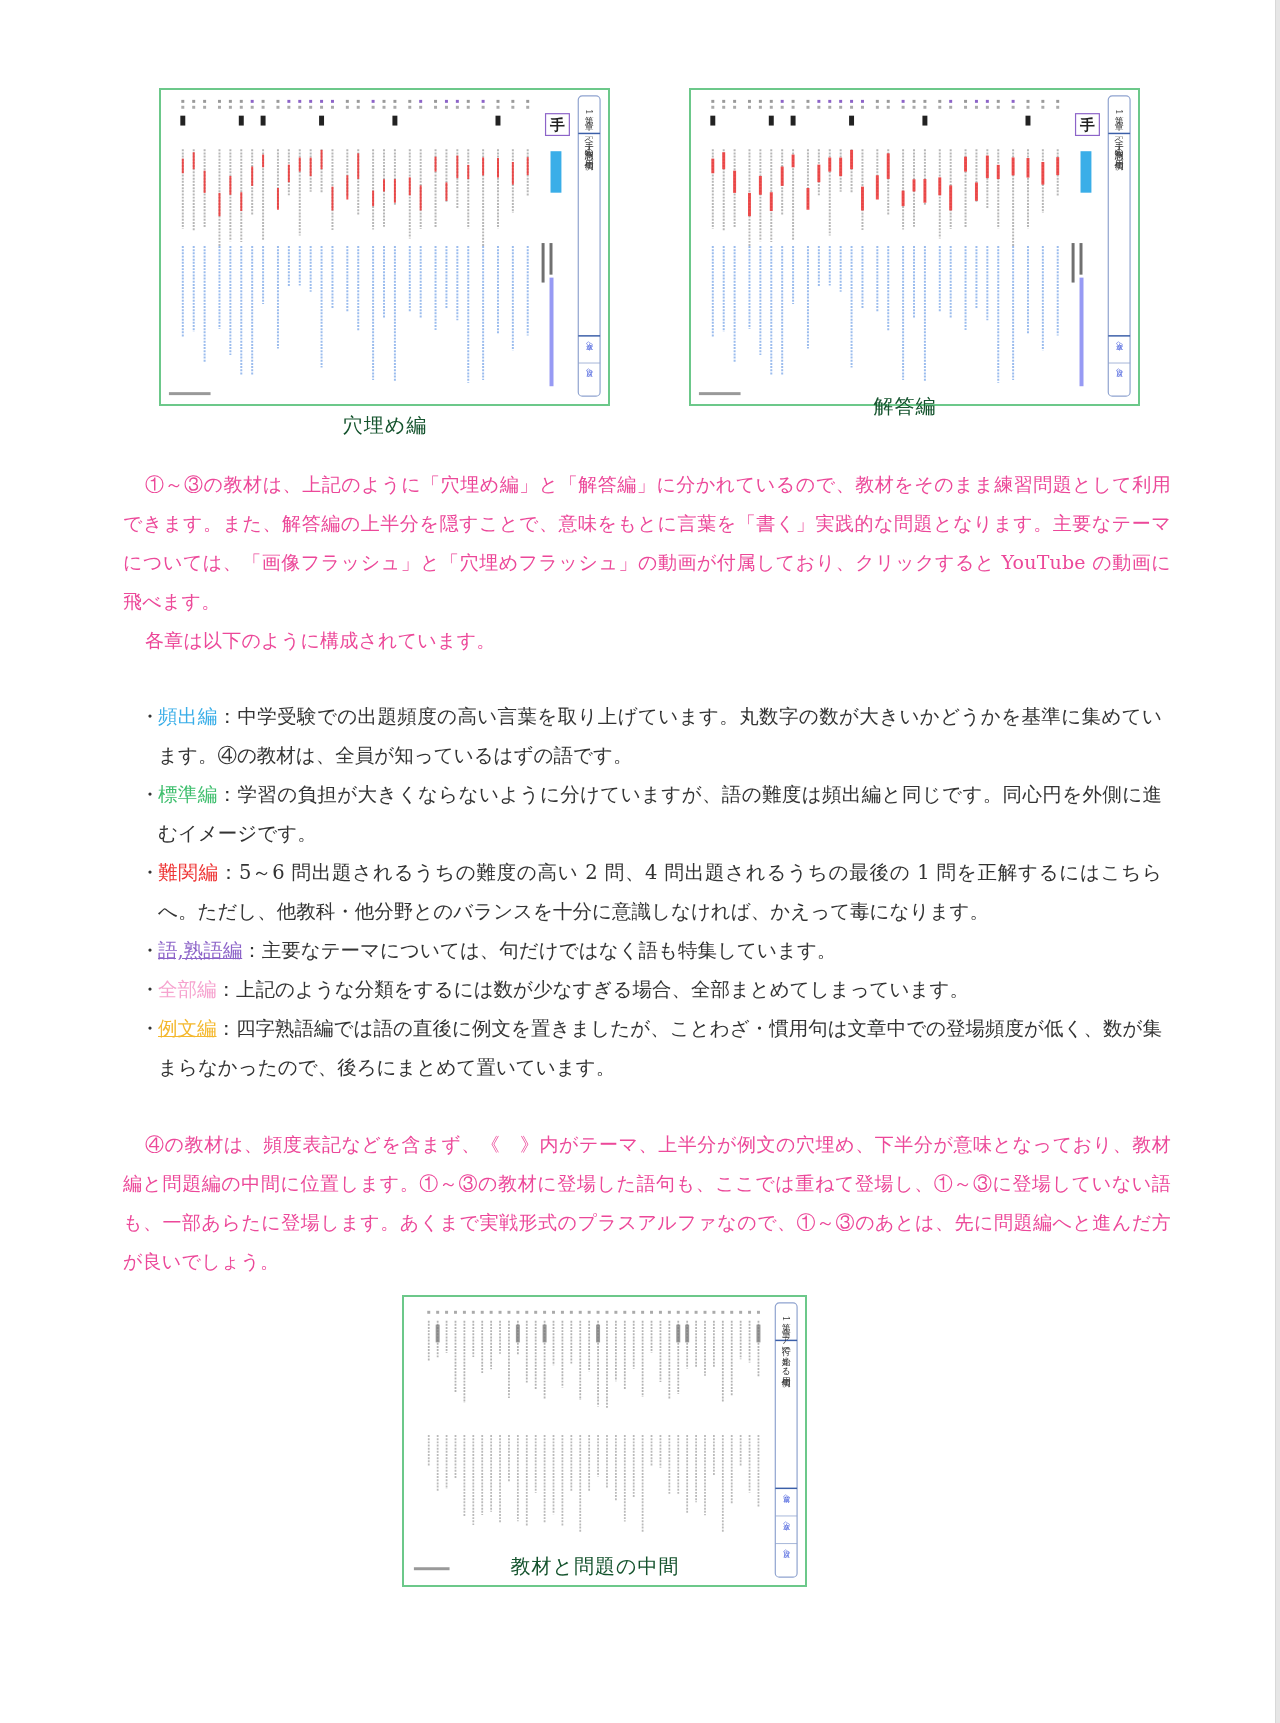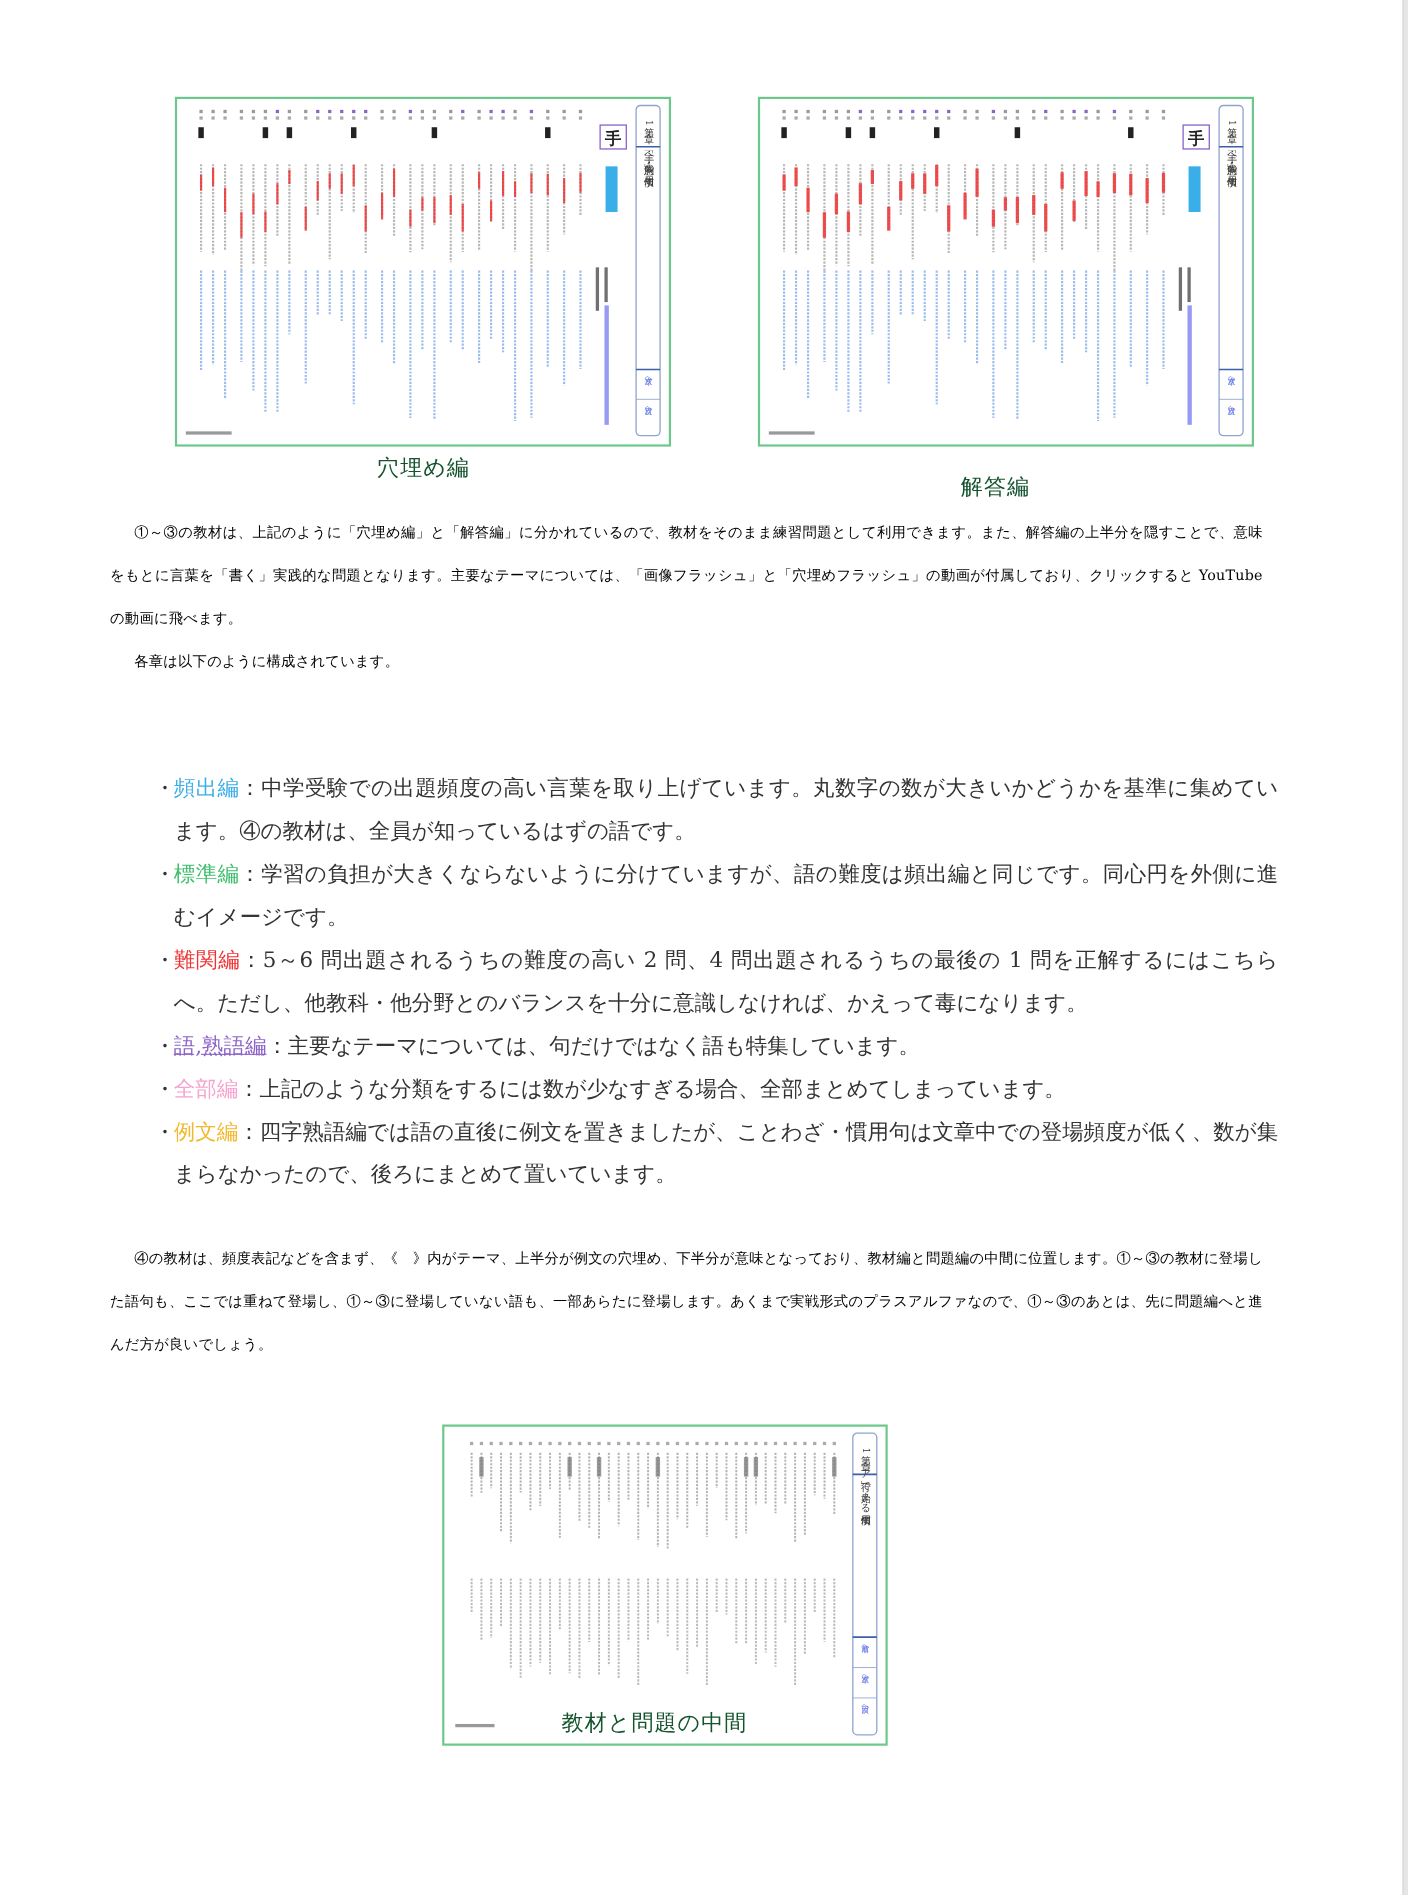--- a/index.html
+++ b/index.html
@@ -15,38 +15,38 @@
     .thumb {
       position: absolute; border: 2px solid #6cc88a; background: #ffffff;
       box-sizing: border-box; overflow: hidden;
     }
     .thumb svg { display: block; width: 100%; height: 100%; }
     .caption {
       position: absolute; font-size: 20px; color: #14532d; letter-spacing: 1px;
       text-align: center;
     }
     .para {
-      position: absolute; left: 100px; width: 1048px;
-      font-size: 13px; line-height: 39px; color: #000000; letter-spacing: 0.2px;
+      position: absolute; left: 123px; width: 1048px;
+      font-size: 19px; line-height: 39px; color: #ec4899; letter-spacing: 0.2px;
       text-align: justify;
     }
     .para p { margin: 0; }
     .indent { text-indent: 22px; }
     .list {
       position: absolute; left: 136px; width: 1026px;
       font-size: 19.5px; line-height: 39px; color: #333;
     }
     .list .item { position: relative; padding-left: 22px; text-align: justify; }
     .list .bullet { position: absolute; left: 4px; top: 0; }
     .kw-freq { color: #3aaee8; }
     .kw-std { color: #3fbf6e; }
     .kw-hard { color: #ee3333; }
     .kw-word { color: #8c63c8; text-decoration: underline; }
     .kw-all { color: #f6a3cf; }
-    .kw-example { color: #f4b82e; }
+    .kw-example { color: #f4b82e; text-decoration: underline; }
   </style>
 </head>
 <body>
 
 <div class="scroll-edge"></div>
 
 <div class="thumb" style="left:159px; top:88px; width:451px; height:318px;">
   <svg id="thumb0" viewBox="0 0 451 318" preserveAspectRatio="none">
       <rect x="421" y="6" width="22" height="304" rx="4" fill="#fff" stroke="#8fa3cf" stroke-width="1.2"></rect>
       <text x="432" y="22" font-size="9" text-anchor="middle" fill="#333" writing-mode="tb">第1章</text>
@@ -381,21 +381,21 @@
       <line x1="33" y1="158" x2="33" y2="244.6915294924554" stroke="#4a86e0" stroke-width="2" stroke-dasharray="2 1.2" opacity="0.55"></line>
       <rect x="20.5" y="10" width="3" height="3" fill="#999"></rect>
       <rect x="20.5" y="16" width="3" height="3" fill="#aaa"></rect>
       <rect x="19.5" y="26" width="5" height="10" fill="#222"></rect>
       <line x1="22" y1="60" x2="22" y2="140.6147119341564" stroke="#888" stroke-width="2" stroke-dasharray="2 1.2" opacity="0.6"></line>
       <line x1="22" y1="69.51317876956531" x2="22" y2="84.3148591536531" stroke="#ee3333" stroke-width="3" opacity="0.85"></line>
       <line x1="22" y1="158" x2="22" y2="250.7696330589849" stroke="#4a86e0" stroke-width="2" stroke-dasharray="2 1.2" opacity="0.55"></line>
       <rect x="8" y="306" width="42" height="3" fill="#555" opacity="0.6"></rect>
     </svg>
 </div>
-<div class="caption" style="left:840px; top:429px; width:130px;">解答編</div>
+<div class="caption" style="left:840px; top:393px; width:130px;">解答編</div>
 
 <div class="para" style="top:465px;">
   <p class="indent">①～③の教材は、上記のように「穴埋め編」と「解答編」に分かれているので、教材をそのまま練習問題として利用できます。また、解答編の上半分を隠すことで、意味をもとに言葉を「書く」実践的な問題となります。主要なテーマについては、「画像フラッシュ」と「穴埋めフラッシュ」の動画が付属しており、クリックすると YouTube の動画に飛べます。</p>
   <p class="indent">各章は以下のように構成されています。</p>
 </div>
 
 <div class="list" style="top:697px;">
   <div class="item">
     <span class="bullet">・</span><span class="kw-freq">頻出編</span><span>：中学受験での出題頻度の高い言葉を取り上げています。丸数字の数が大きいかどうかを基準に集めています。④の教材は、全員が知っているはずの語です。</span>
   </div>

